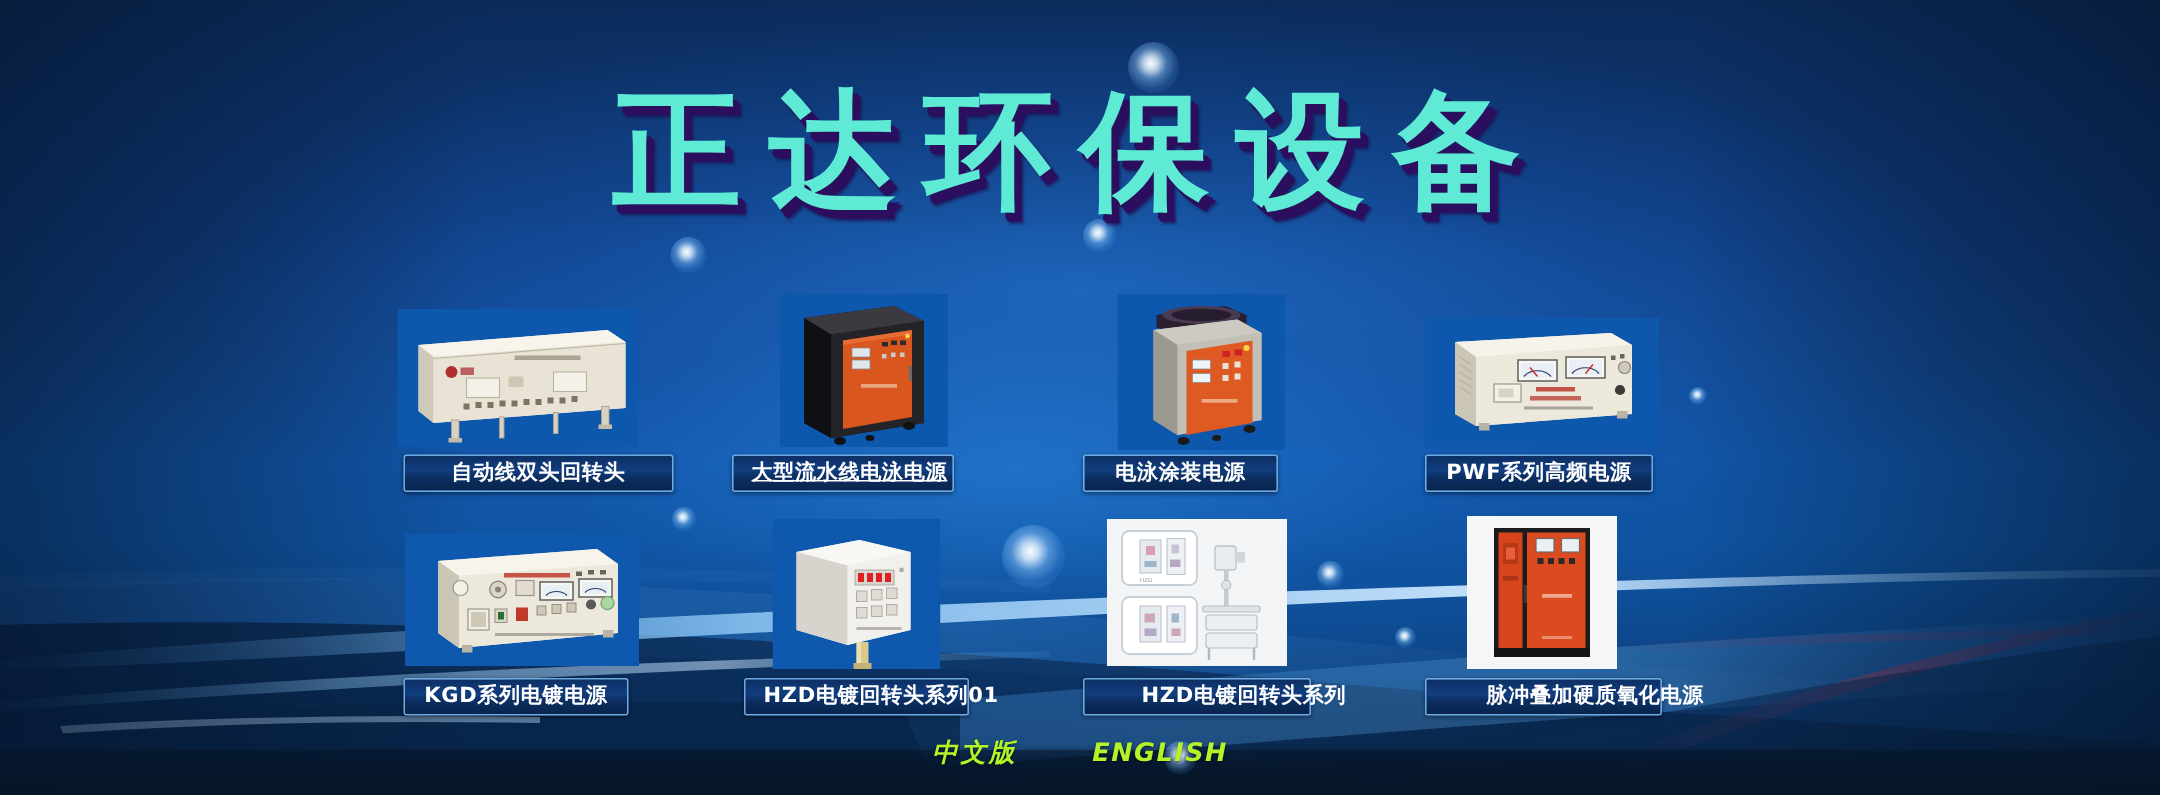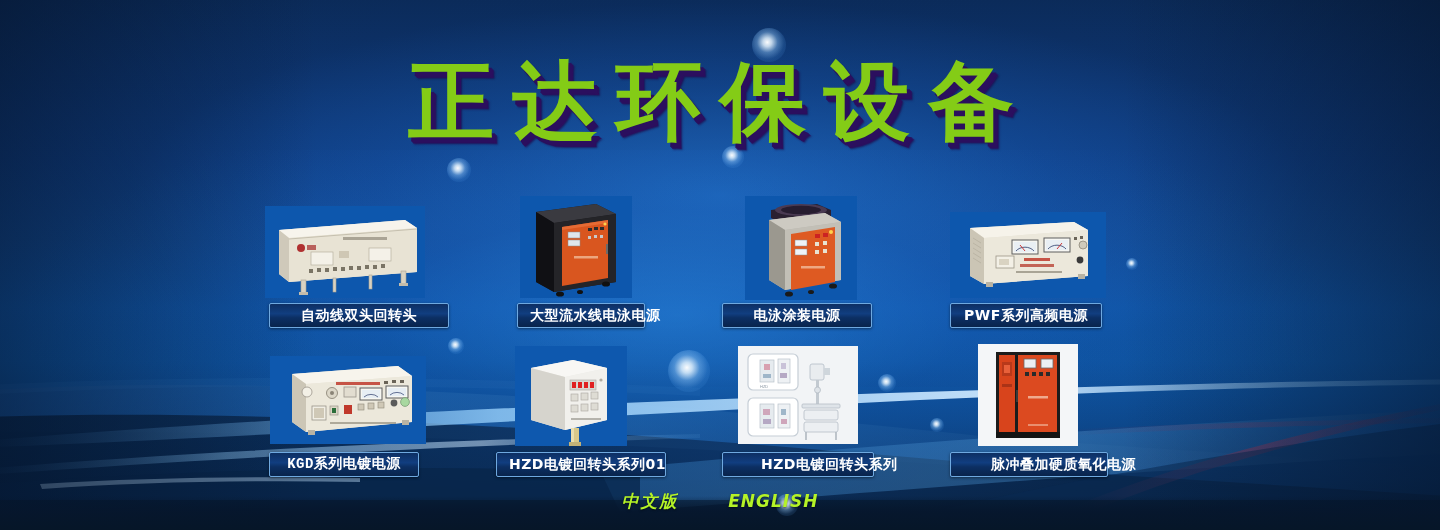--- a/index.html
+++ b/index.html
@@ -63,21 +63,21 @@
       rgba(225,242,255,.85) 16%,
       rgba(150,205,255,.42) 38%,
       rgba(90,165,240,.16) 62%,
       rgba(60,130,220,0) 100%);
   }
 
   
   .title{
     position:absolute;left:0;right:0;top:58px;text-align:center;
     font-size:86px;line-height:1;font-weight:bold;letter-spacing:18px;
-    color:#84cc16;
+    color:#5eead4;
     text-shadow:
       4px 5px 0 #2b0f5e,
       5px 6px 0 #2b0f5e,
       3px 4px 0 #2b0f5e,
       6px 7px 2px rgba(30,8,70,.65);
     white-space:nowrap;
     user-select:none;
   }
 
   
@@ -307,21 +307,21 @@
 
         <rect x="86" y="48" width="2" height="10" fill="#6a6a6a"></rect>
 
         <g fill="#111">
           <ellipse cx="40" cy="98" rx="4" ry="2.6"></ellipse>
           <ellipse cx="86" cy="88" rx="4" ry="2.6"></ellipse>
           <ellipse cx="60" cy="96" rx="3" ry="2"></ellipse>
         </g>
       </svg>
     </div>
-    <div class="label" style="left:517px;top:303px;width:128px;">大型流水线电泳电源</div>
+    <div class="label" style="left:488px;top:303px;width:148px;text-decoration:underline;">大型流水线电泳电源</div>
   </div>
 
   <div class="product">
     <div class="thumb" style="left:745px;top:196px;width:112px;height:104px;">
       <svg viewBox="0 0 112 104" style="display:block;width:112px;height:104px;">
         <rect x="0" y="0" width="112" height="104" fill="#0d57ad"></rect>
 
         <polygon points="26,14 72,8 86,14 86,22 38,28 26,22" fill="#2a2030"></polygon>
         <ellipse cx="56" cy="14" rx="26" ry="6" fill="#4a3a52"></ellipse>
         <ellipse cx="56" cy="14" rx="20" ry="4.2" fill="#271d30"></ellipse>
@@ -347,21 +347,21 @@
         <circle cx="86" cy="36" r="2" fill="#ffd24d"></circle>
         <rect x="56" y="70" width="24" height="2.5" fill="#f6d3b8" opacity=".65"></rect>
 
         <g fill="#1a1a1a">
           <ellipse cx="44" cy="98" rx="4" ry="2.6"></ellipse>
           <ellipse cx="88" cy="90" rx="4" ry="2.6"></ellipse>
           <ellipse cx="66" cy="96" rx="3" ry="2"></ellipse>
         </g>
       </svg>
     </div>
-    <div class="label" style="left:722px;top:303px;width:150px;">电泳涂装电源</div>
+    <div class="label" style="left:722px;top:303px;width:130px;">电泳涂装电源</div>
   </div>
 
   <div class="product">
     <div class="thumb" style="left:950px;top:212px;width:156px;height:86px;">
       <svg viewBox="0 0 156 86" style="display:block;width:156px;height:86px;">
         <rect x="0" y="0" width="156" height="86" fill="#0d57ad"></rect>
 
         <polygon points="20,16 124,10 138,18 138,64 34,72 20,64" fill="#e7e3d6"></polygon>
         <polygon points="20,16 124,10 138,18 34,26" fill="#f6f3ea"></polygon>
         <polygon points="20,16 34,26 34,72 20,64" fill="#cbc5b5"></polygon>
@@ -452,21 +452,21 @@
         <circle cx="135" cy="46" r="4.4" fill="#a8d8a0" stroke="#7a9c76" stroke-width="0.8"></circle>
 
         <rect x="60" y="66" width="66" height="2" fill="#8d8778" opacity=".65"></rect>
 
         <g fill="#b9b3a3">
           <rect x="38" y="74" width="7" height="5"></rect>
           <rect x="132" y="64" width="7" height="5"></rect>
         </g>
       </svg>
     </div>
-    <div class="label" style="left:269px;top:452px;width:150px;font-family:Liberation Mono, monospace;">KGD系列电镀电源</div>
+    <div class="label" style="left:269px;top:452px;width:150px;">KGD系列电镀电源</div>
   </div>
 
   <div class="product">
     <div class="thumb" style="left:515px;top:346px;width:112px;height:100px;">
       <svg viewBox="0 0 112 100" style="display:block;width:112px;height:100px;">
         <rect x="0" y="0" width="112" height="100" fill="#0e58ae"></rect>
 
         <polygon points="16,22 58,14 92,22 92,74 50,84 16,74" fill="#ecebe6"></polygon>
         <polygon points="16,22 58,14 92,22 50,31" fill="#f8f7f4"></polygon>
         <polygon points="16,22 50,31 50,84 16,74" fill="#d6d4cd"></polygon>
@@ -490,21 +490,21 @@
           <rect x="76" y="57" width="7" height="7"></rect>
         </g>
 
         <rect x="56" y="72" width="30" height="2" fill="#8e8b82" opacity=".6"></rect>
 
         <rect x="56" y="82" width="8" height="16" fill="#d9c98a"></rect>
         <rect x="56" y="82" width="3" height="16" fill="#eadfb0"></rect>
         <rect x="54" y="96" width="12" height="4" fill="#c2b277"></rect>
       </svg>
     </div>
-    <div class="label" style="left:496px;top:452px;width:170px;">HZD电镀回转头系列01</div>
+    <div class="label" style="left:496px;top:452px;width:150px;">HZD电镀回转头系列01</div>
   </div>
 
   <div class="product">
     <div class="thumb" style="left:738px;top:346px;width:120px;height:98px;">
       <svg viewBox="0 0 120 98" style="display:block;width:120px;height:98px;">
         <rect x="0" y="0" width="120" height="98" fill="#f2f4f6"></rect>
 
         <rect x="10" y="8" width="50" height="36" rx="5" fill="#ffffff" stroke="#c6ced6" stroke-width="1.2"></rect>
         <rect x="22" y="14" width="14" height="22" fill="#e6ebef" stroke="#b9c2cb" stroke-width="0.7"></rect>
         <rect x="40" y="13" width="12" height="24" fill="#eef1f4" stroke="#b9c2cb" stroke-width="0.7"></rect>

